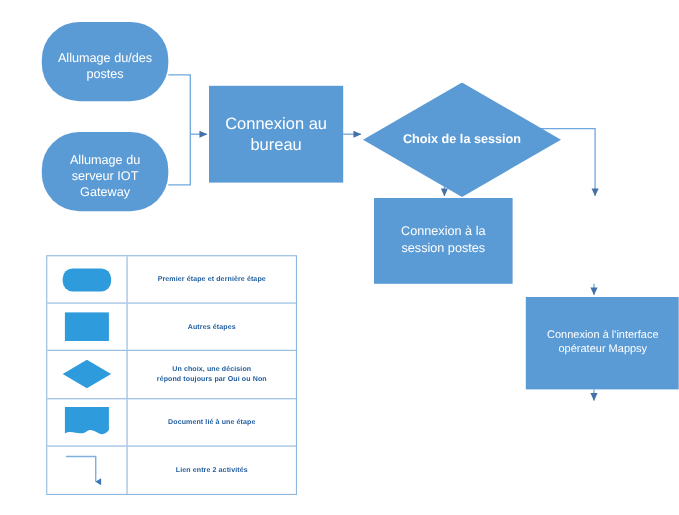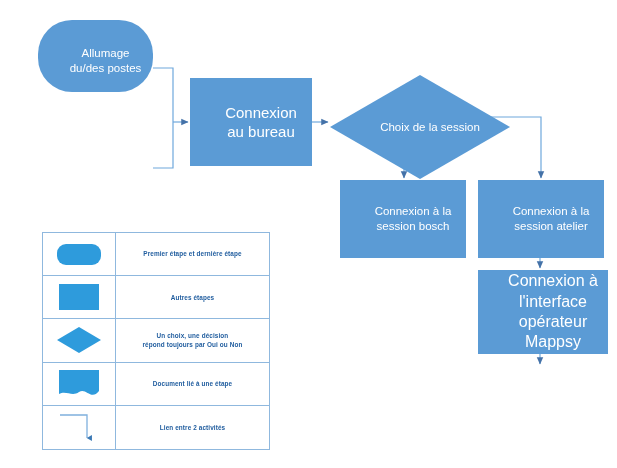--- a/index.html
+++ b/index.html
@@ -51,46 +51,46 @@
   }
 
   .node.process { border-radius: 0; }
 
   .node .label {
     display: block;
     width: 100%;
     padding: 0 6px;
     box-sizing: border-box;
     white-space: pre-line;
-    margin-left: 20px;
   }
 
   
   .node.decision {
     background: transparent;
   }
   .node.decision .diamond-bg {
     position: absolute;
     left: 0; top: 0; right: 0; bottom: 0;
     background: #5b9bd5;
     clip-path: polygon(50% 0%, 100% 50%, 50% 100%, 0% 50%);
   }
   .node.decision .label {
     position: relative;
     z-index: 2;
+    font-weight: bold;
   }
 
   
   #node-allumage-postes   { left: 38px;  top: 20px;  width: 115px; height: 72px;  font-size: 11.5px; }
   #node-allumage-serveur  { left: 38px;  top: 120px; width: 115px; height: 72px;  font-size: 11.5px; }
   #node-connexion-bureau  { left: 190px; top: 78px;  width: 122px; height: 88px;  font-size: 15px; }
   #node-choix-session     { left: 330px; top: 75px;  width: 180px; height: 104px; font-size: 11.5px; }
   #node-session-bosch     { left: 340px; top: 180px; width: 126px; height: 78px;  font-size: 11.5px; }
   #node-session-atelier   { left: 478px; top: 180px; width: 126px; height: 78px;  font-size: 11.5px; }
-  #node-interface-mappsy  { left: 478px; top: 270px; width: 130px; height: 84px;  font-size: 16px; }
+  #node-interface-mappsy  { left: 478px; top: 270px; width: 140px; height: 84px;  font-size: 10px; }
   #node-ouverture-pace    { left: 478px; top: 366px; width: 122px; height: 80px;  font-size: 11.5px; }
 
   
   #node-allumage-postes .label,
   #node-allumage-serveur .label {
     position: relative;
     top: 5px;
   }
 
   
@@ -185,37 +185,37 @@
 
     <path d="M 540 258 L 540 268" fill="none" stroke="#6fa8dc" stroke-width="1.2" marker-end="url(#ah)"></path>
 
     <path d="M 540 354 L 540 364" fill="none" stroke="#6fa8dc" stroke-width="1.2" marker-end="url(#ah)"></path>
   </svg>
 
   <div class="node terminator" id="node-allumage-postes">
     <span class="label">Allumage du/des postes</span>
   </div>
 
+  <div class="node terminator" id="node-allumage-serveur">
+    <span class="label">Allumage du serveur IOT Gateway</span>
+  </div>
 
   <div class="node process" id="node-connexion-bureau">
     <span class="label">Connexion au bureau</span>
   </div>
 
   <div class="node decision" id="node-choix-session">
     <span class="diamond-bg"></span>
     <span class="label">Choix de la session</span>
   </div>
 
   <div class="node process" id="node-session-bosch">
-    <span class="label">Connexion à la session bosch</span>
-  </div>
-
-  <div class="node process" id="node-session-atelier">
-    <span class="label">Connexion à la session atelier</span>
-  </div>
+    <span class="label">Connexion à la session postes</span>
+  </div>
+
 
   <div class="node process" id="node-interface-mappsy">
     <span class="label">Connexion à l'interface opérateur Mappsy</span>
   </div>
 
 
   <div id="legend">
 
     <div class="legend-row">
       <div class="legend-icon-cell">

